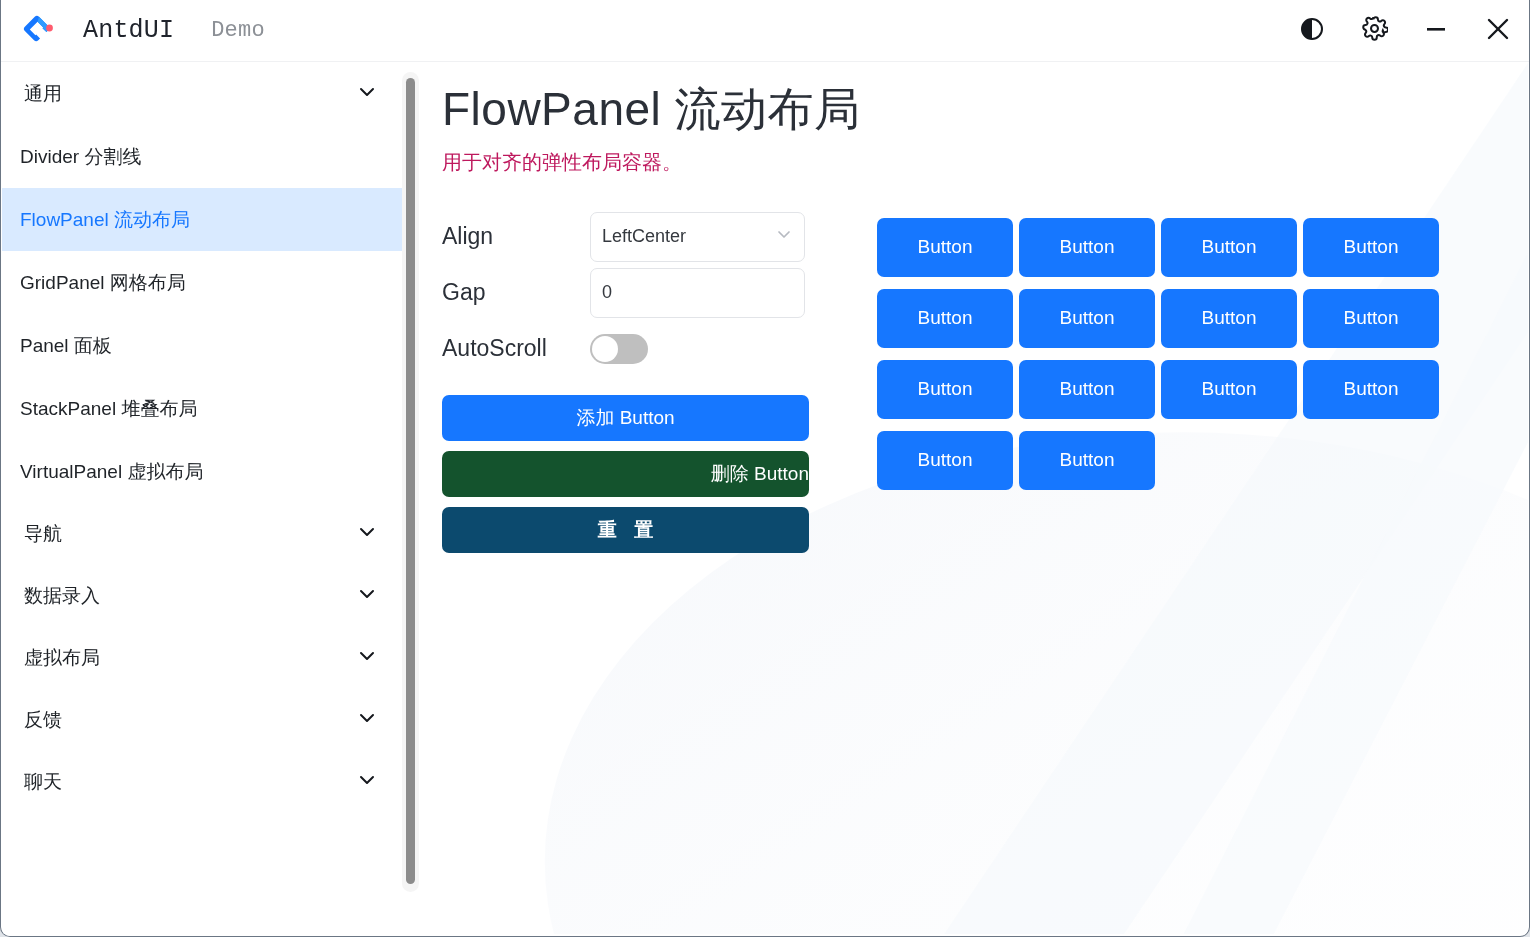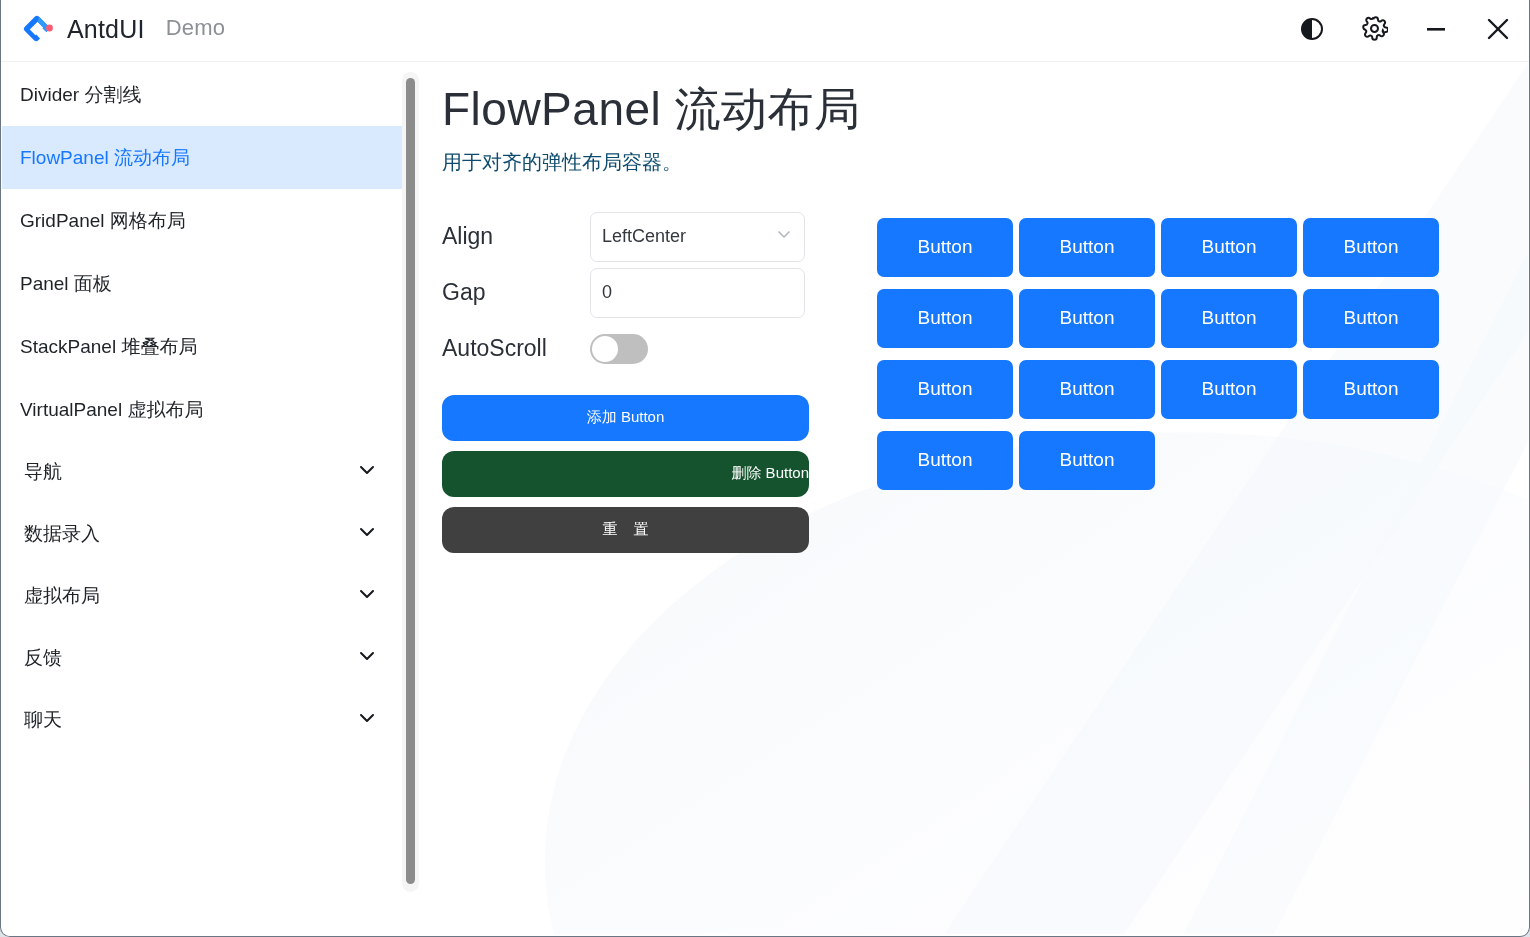--- a/index.html
+++ b/index.html
@@ -31,23 +31,24 @@
     width: 100%;
     height: 62px;
     background: #ffffff;
     border-bottom: 1px solid #f0f1f3;
     display: flex;
     align-items: center;
   }
 
   #brand {
     display: flex;
-    align-items: flex-start;
+    align-items: center;
     margin-left: 22px;
-    gap: 12px;
+    gap: 28px;
+    font-family: Liberation Mono, monospace;
   }
 
   #logo-icon {
     width: 32px; height: 32px;
     position: relative;
     flex: none;
   }
 
   #app-title {
     font-size: 25px;
@@ -152,21 +153,21 @@
   #page-title {
     font-size: 46px;
     font-weight: normal;
     color: #2b3038;
     letter-spacing: .5px;
     line-height: 1.08;
   }
   #page-desc {
     margin-top: 14px;
     font-size: 20px;
-    color: #0c4a6e;
+    color: #be185d;
   }
 
   #content-row {
     display: flex;
     margin-top: 33px;
   }
 
   
   #controls { width: 370px; flex: none; }
 
@@ -211,30 +212,30 @@
     width: 26px; height: 26px;
     border-radius: 50%;
     background: #ffffff;
   }
 
   .action-btn {
     display: block;
     width: 367px;
     height: 46px;
     border: none;
-    border-radius: 12px;
+    border-radius: 7px;
     color: #ffffff;
-    font-size: 15px;
+    font-size: 19px;
     font-family: inherit;
     margin-top: 10px;
     cursor: default;
   }
   #add-btn   { background: #1677ff; margin-top: 18px; }
   #del-btn   { background: #14532d; text-align: right; }
-  #reset-btn { background: #404040; letter-spacing: 6px; text-indent: 6px; }
+  #reset-btn { background: #0c4a6e; letter-spacing: 6px; text-indent: 6px; font-weight: bold; }
 
   
   #flow-panel {
     margin-left: 65px;
     width: 580px;
     display: flex;
     flex-wrap: wrap;
     align-content: flex-start;
     gap: 12px 6px;
     padding-top: 9px;
@@ -307,20 +308,28 @@
             <line x1="24" y1="6" x2="6" y2="24"></line>
           </svg>
         </span>
       </div>
 
     </div>
   </div>
 
   <div id="sidebar">
 
+    <div class="menu-group-header">
+      <span>通用</span>
+      <span class="chev">
+        <svg width="22" height="22" viewBox="0 0 22 22" fill="none" stroke="#15181d" stroke-width="2" stroke-linecap="round" stroke-linejoin="round">
+            <polyline points="5,8 11,14 17,8"></polyline>
+          </svg>
+      </span>
+    </div>
 
 
     <div class="menu-item">
       <span>Divider 分割线</span>
     </div>
     <div class="menu-item selected">
       <span>FlowPanel 流动布局</span>
     </div>
     <div class="menu-item">
       <span>GridPanel 网格布局</span>

